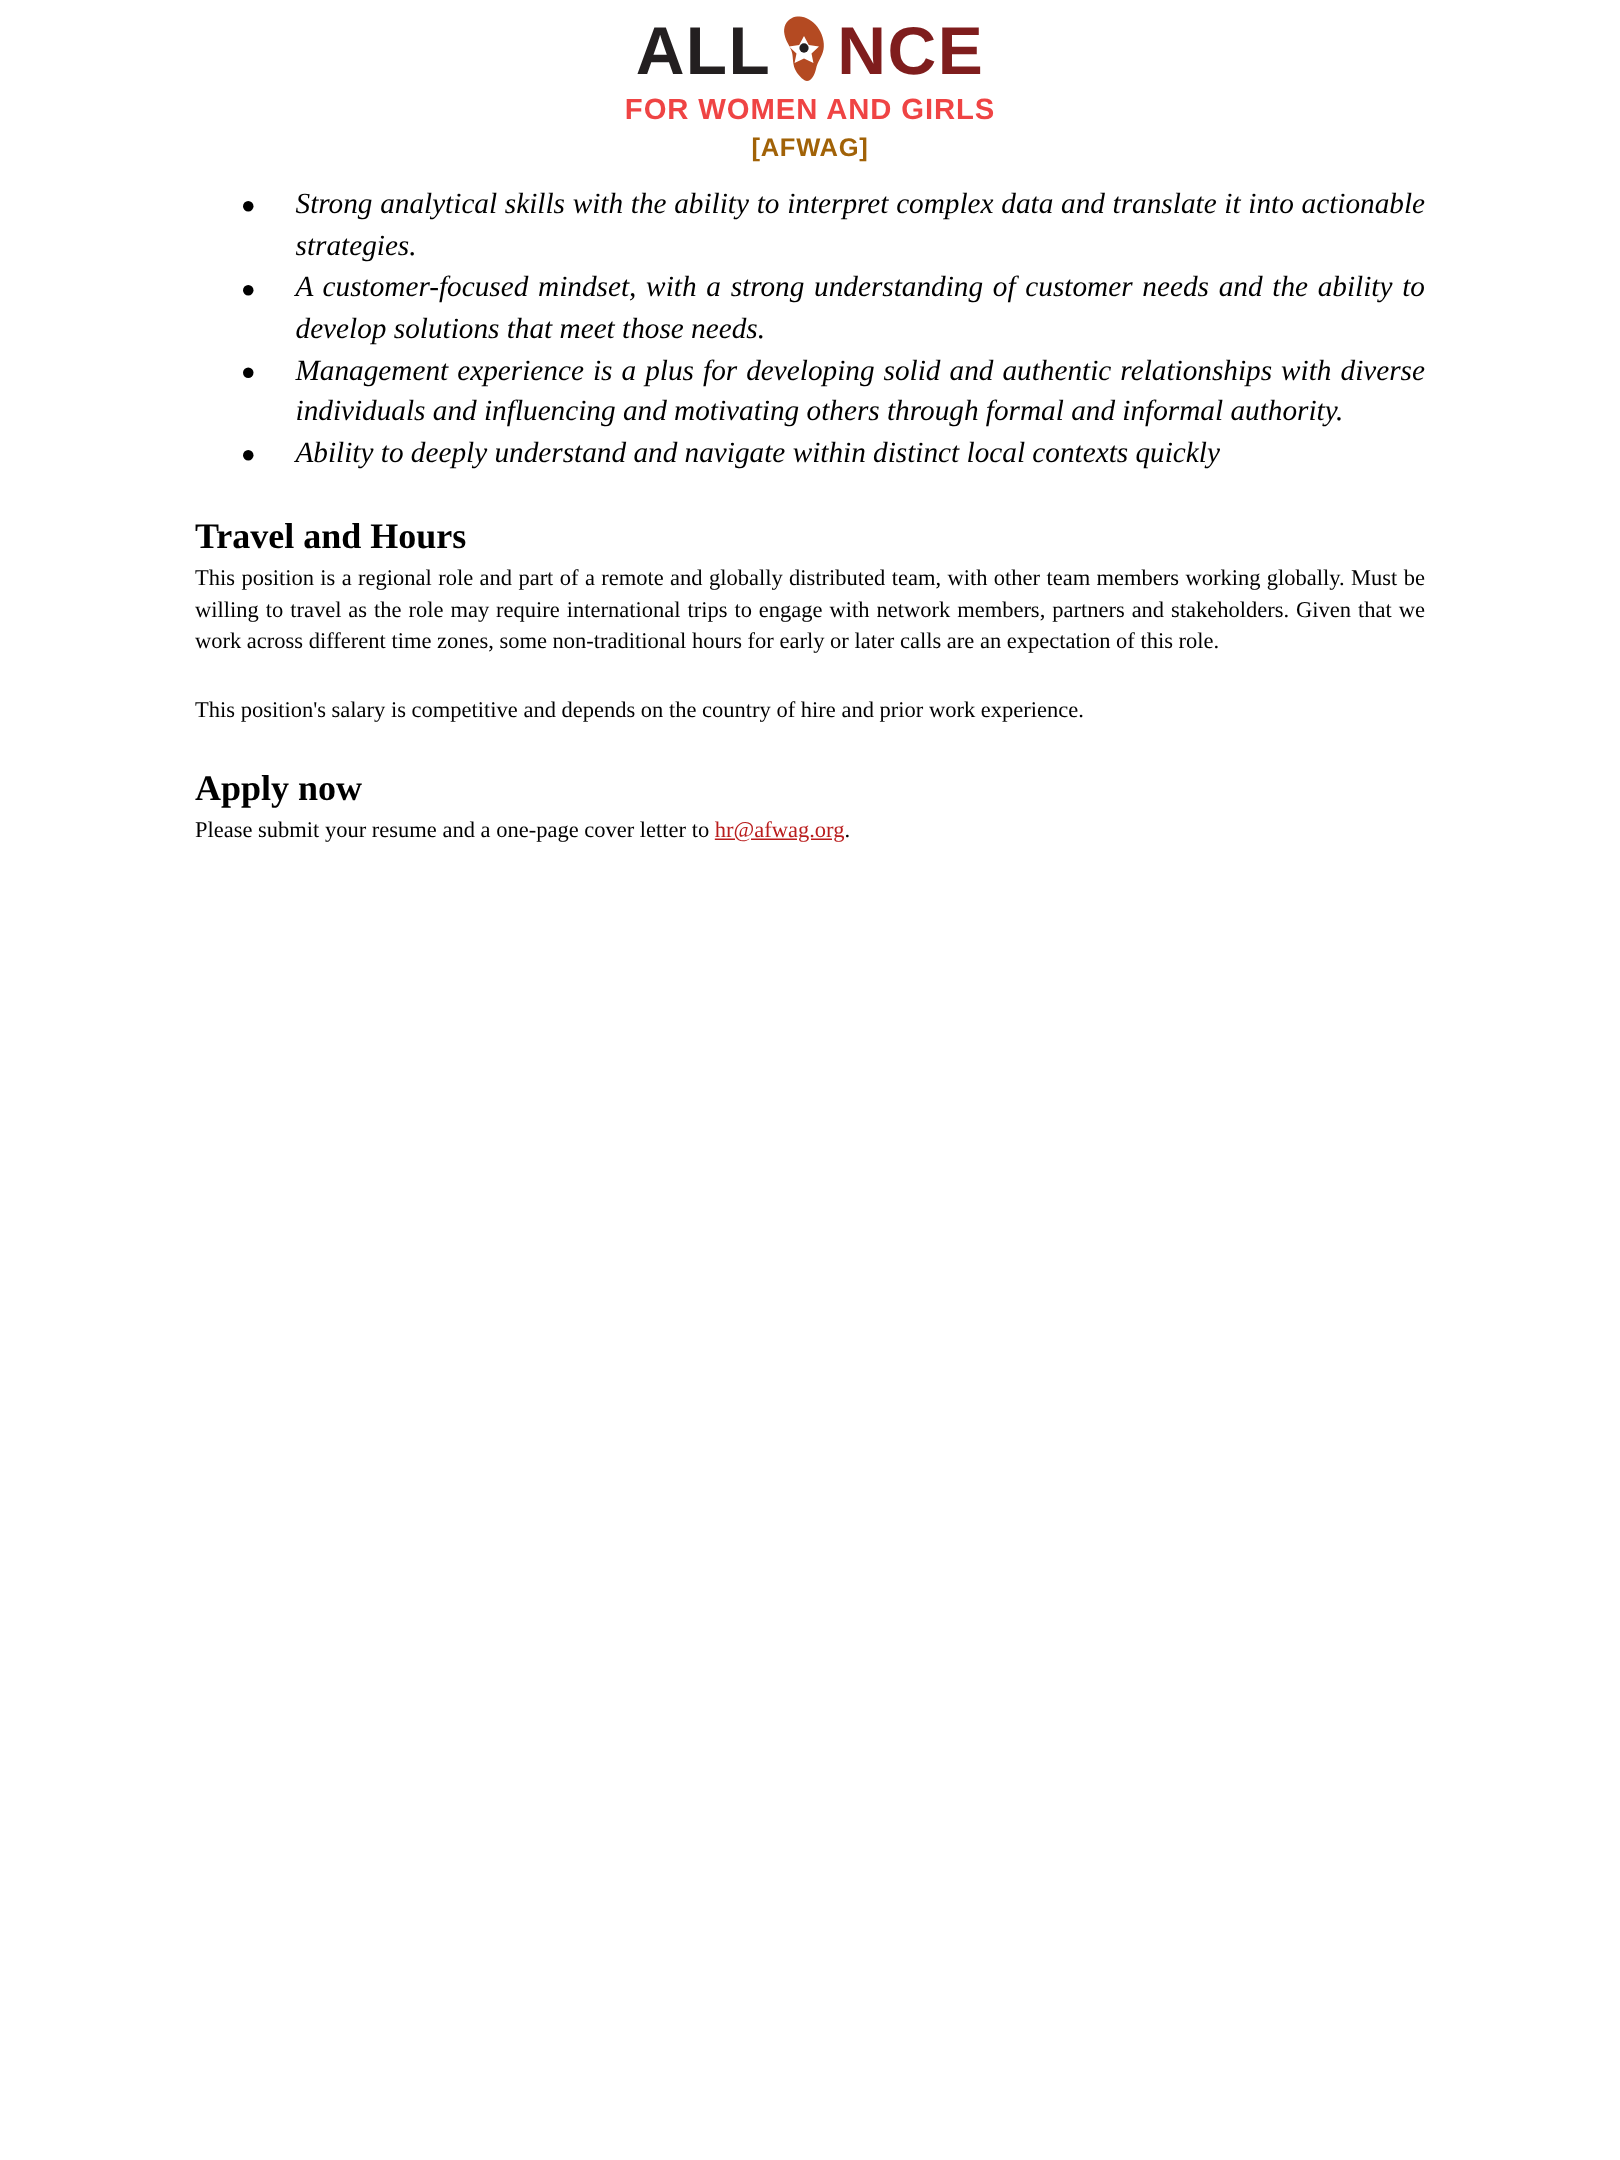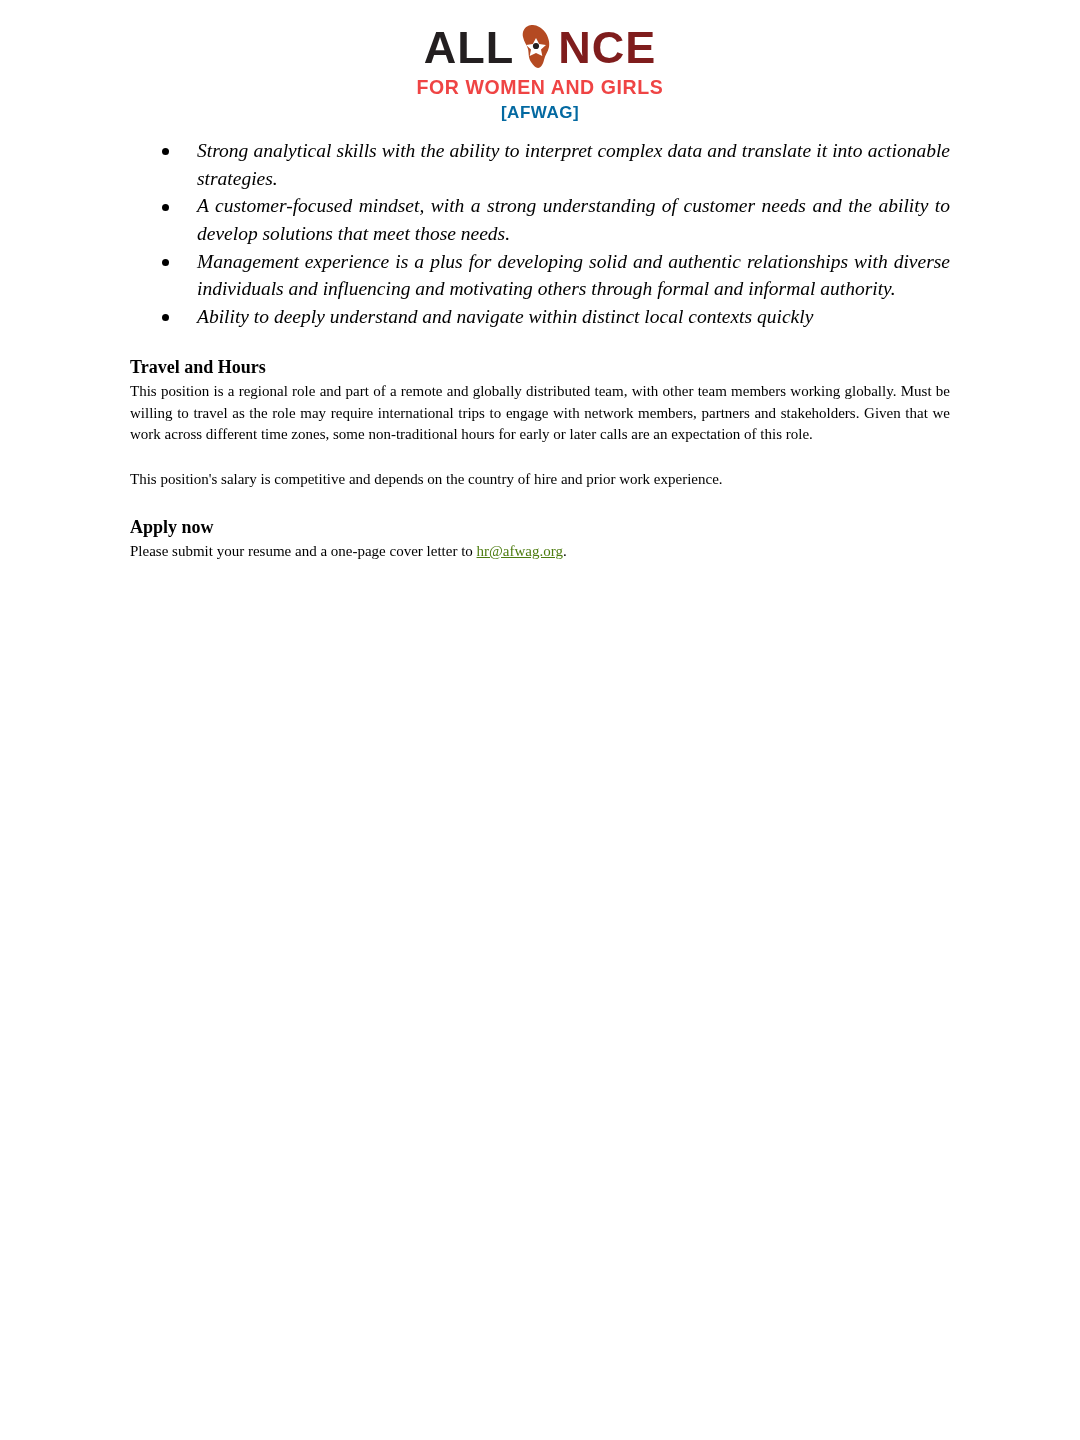--- a/index.html
+++ b/index.html
@@ -19,21 +19,21 @@
     width: 1080px;
     height: 1440px;
     box-sizing: border-box;
     padding: 0;
     position: relative;
   }
 
   
   .logo-block {
     width: 100%;
-    padding-top: 24px;
+    padding-top: 10px;
     display: flex;
     flex-direction: column;
     align-items: center;
   }
   .logo-wordmark {
     position: relative;
     display: flex;
     align-items: center;
     justify-content: center;
     font-family: "Liberation Sans", sans-serif;
@@ -61,21 +61,21 @@
     font-size: 19.5px;
     letter-spacing: 0.6px;
     color: #ef4444;
   }
   .logo-acronym {
     margin-top: 4px;
     font-family: "Liberation Sans", sans-serif;
     font-weight: bold;
     font-size: 17px;
     letter-spacing: 0.5px;
-    color: #0369a1;
+    color: #a16207;
   }
 
   
   .content {
     padding: 14px 130px 0 130px;
     box-sizing: border-box;
   }
   ul.bullets {
     list-style: none;
     margin: 0;
@@ -97,36 +97,36 @@
     top: 0.58em;
     width: 7px;
     height: 7px;
     border-radius: 50%;
     background: #000;
   }
   .section {
     margin-top: 24px;
   }
   .section-heading {
-    font-size: 18px;
+    font-size: 24px;
     font-weight: bold;
     line-height: 1.42;
     margin-bottom: 1px;
   }
   .paragraph {
     font-size: 15px;
     line-height: 1.42;
     text-align: justify;
     text-justify: inter-word;
   }
   .paragraph.last-left {
     text-align: left;
   }
   a.email-link {
-    color: #4d7c0f;
+    color: #b91c1c;
   }
 </style>
 </head>
 <body>
 
 <div class="page">
 
   <div class="logo-block">
     <div class="logo-wordmark">
       <span class="part-left">ALL</span>

